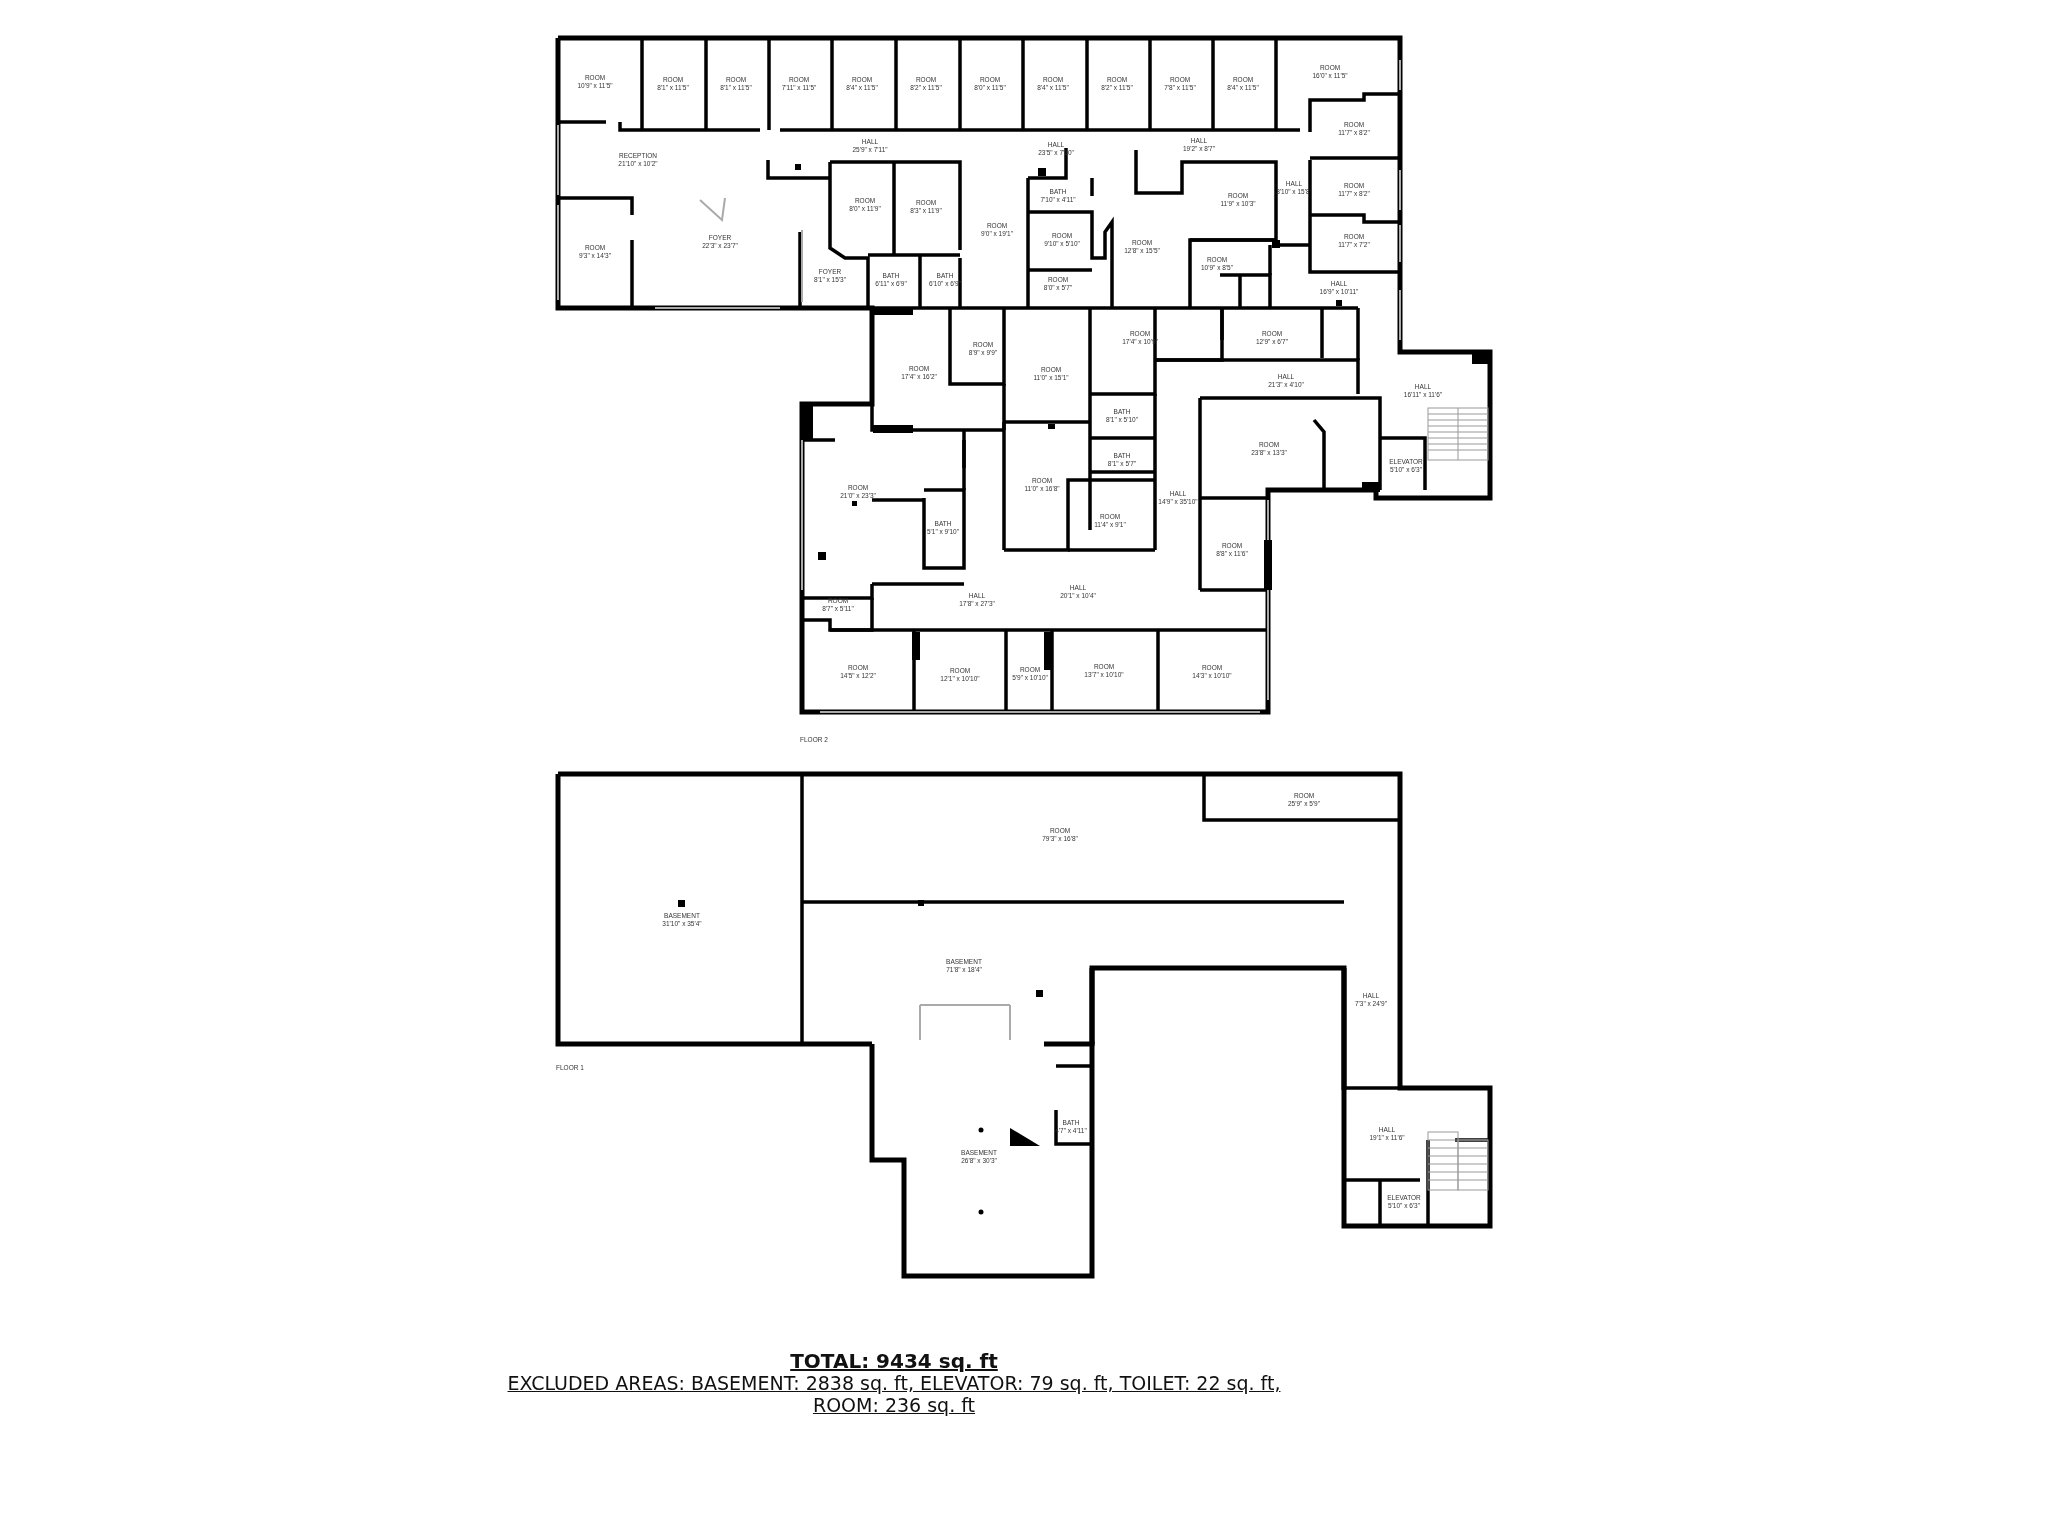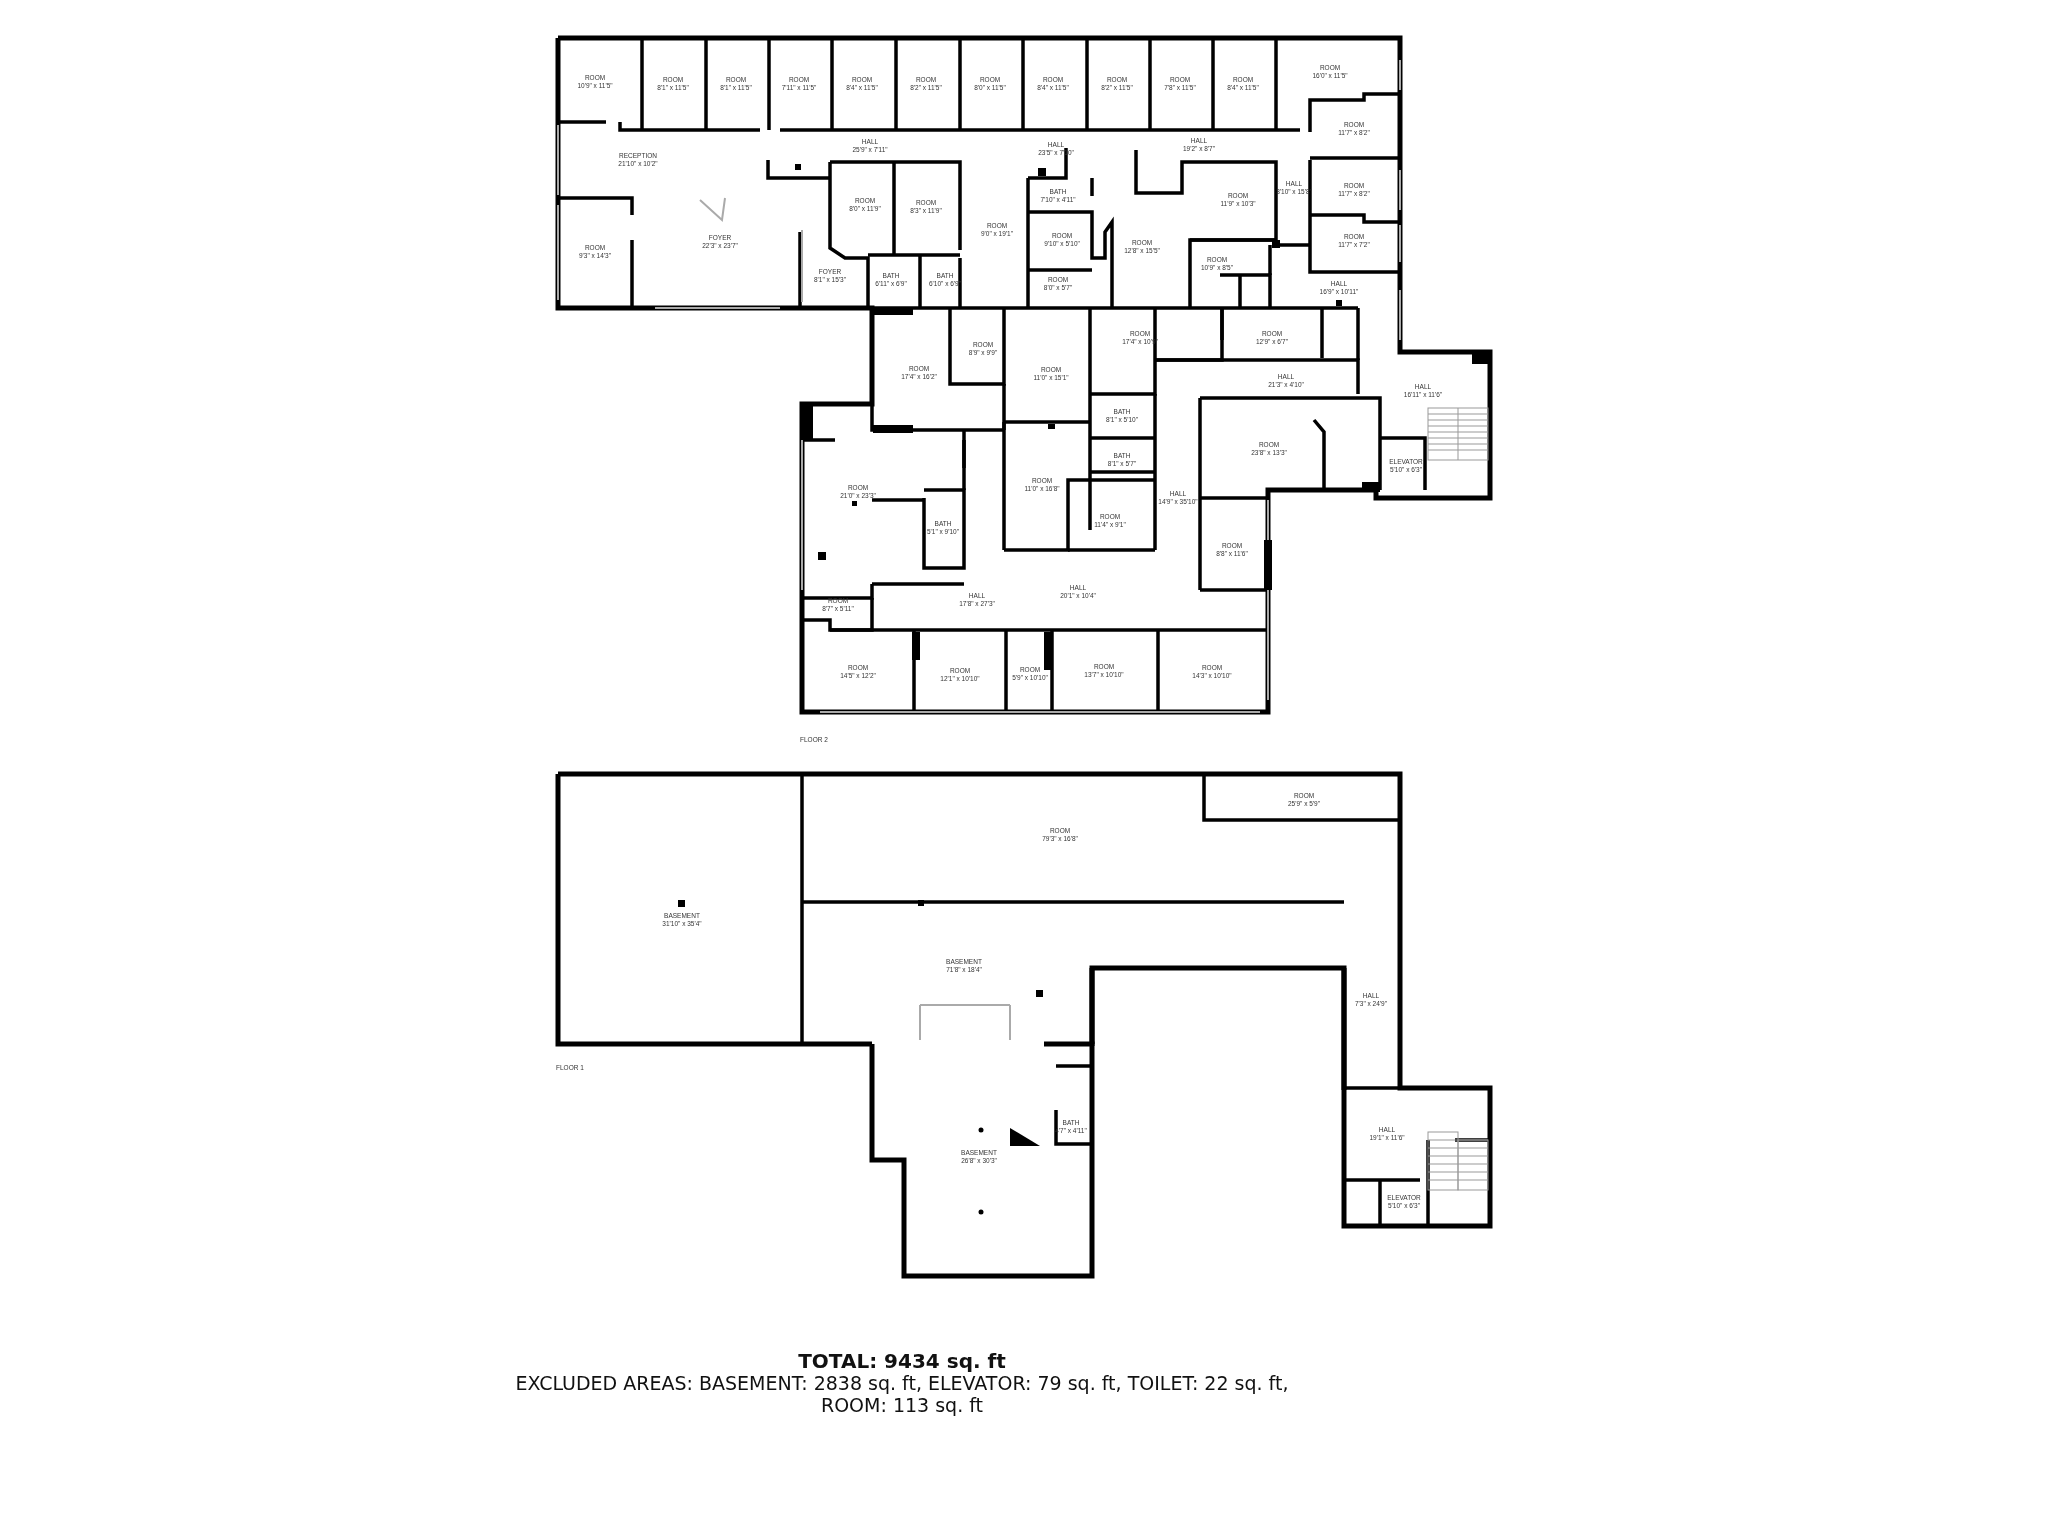--- a/index.html
+++ b/index.html
@@ -4,21 +4,21 @@
 <style>
   html, body { margin:0; padding:0; background:#ffffff; }
   body { width:2048px; height:1536px; position:relative; overflow:hidden; font-family:"DejaVu Sans", sans-serif; }
   #plan { position:absolute; left:0; top:0; width:2048px; height:1536px; }
   .wall { fill:none; stroke:#000; stroke-width:5; stroke-linejoin:miter; }
   .iwall { fill:none; stroke:#000; stroke-width:3.5; }
   .win { fill:none; stroke:#aaa; stroke-width:2; }
   .blk { fill:#000; }
   .lbl { position:absolute; transform:translate(-50%,-50%); text-align:center; font-family:"Liberation Sans", sans-serif; font-size:6.5px; line-height:8px; color:#333; white-space:nowrap; }
   .floor-lbl { position:absolute; font-family:"Liberation Sans", sans-serif; font-size:6.5px; color:#333; }
-  #summary { position:absolute; left:12px; width:1780px; top:1350px; text-align:center; font-family:"DejaVu Sans", sans-serif; color:#111; }
+  #summary { position:absolute; left:4px; width:1780px; top:1350px; text-align:center; font-family:"DejaVu Sans", sans-serif; color:#111;text-decoration:underline; }
   #summary .total { font-weight:bold; font-size:20px; line-height:22px; }
   #summary .line { font-size:19px; line-height:22px; }
   #summary .credit { margin-top:18px; font-size:13px; color:#aaa; letter-spacing:0.2px; }
   .stairs line { stroke:#999; stroke-width:1; }
 </style>
 </head>
 <body>
 
 <svg id="plan" viewBox="0 0 2048 1536" xmlns="http://www.w3.org/2000/svg">
 
@@ -477,14 +477,14 @@
     <div class="lbl" style="left: 1404px; top: 1202px;">
       <div>ELEVATOR</div>
       <div>5'10" x 6'3"</div>
     </div>
   </div>
 <div class="floor-lbl" style="left:556px; top:1064px;">FLOOR 1</div>
 
 <div id="summary">
   <div class="total">TOTAL: 9434 sq. ft</div>
   <div class="line">EXCLUDED AREAS: BASEMENT: 2838 sq. ft, ELEVATOR: 79 sq. ft, TOILET: 22 sq. ft,</div>
-  <div class="line">ROOM: 113 sq. ft</div>
+  <div class="line">ROOM: 236 sq. ft</div>
 </div>
 
 </body></html>

